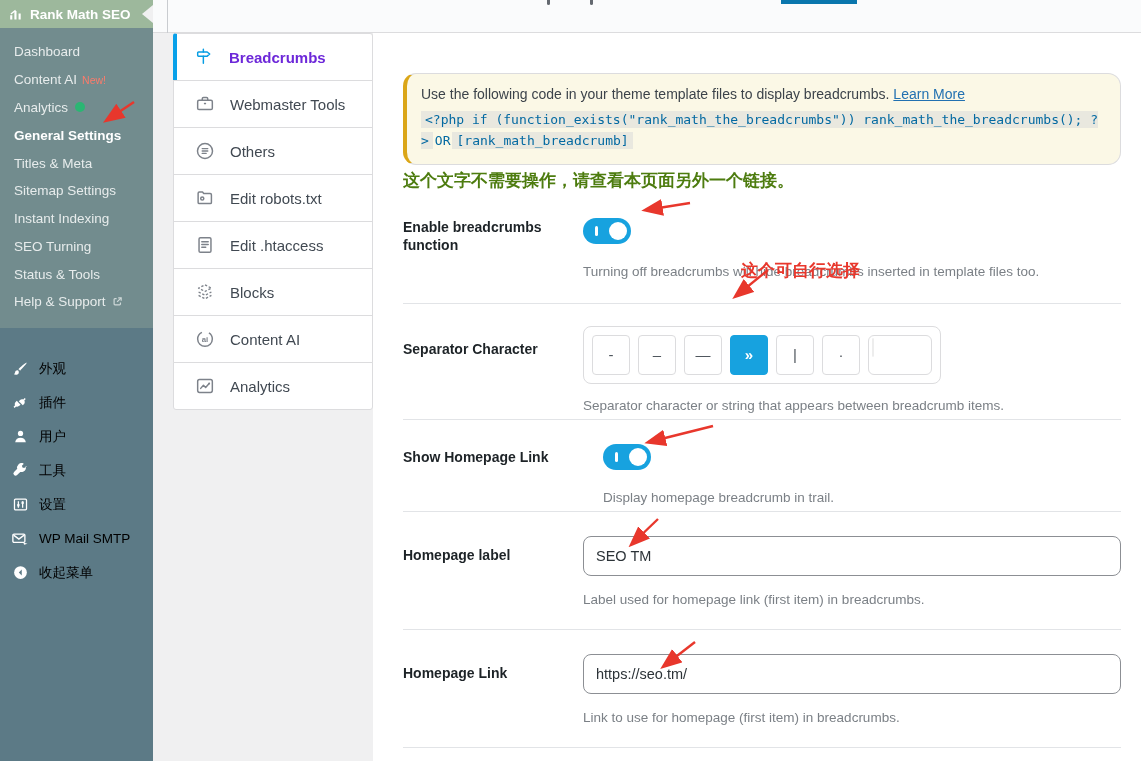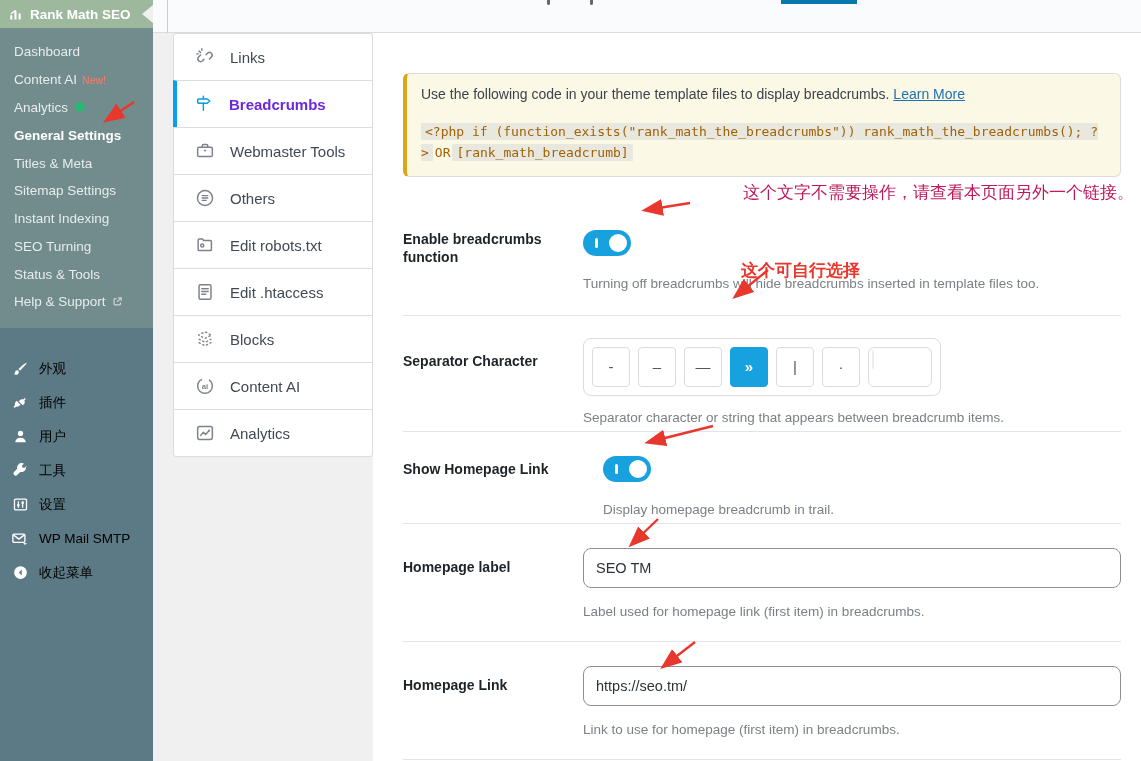--- a/index.html
+++ b/index.html
@@ -33,26 +33,26 @@
   
   .tabs-col { width:220px; flex:0 0 220px; background:#f0f0f1; padding-left:20px; }
   .tab { width:200px; height:48px; background:#fff; border:1px solid #dcdcde; margin-top:-1px; display:flex; align-items:center; padding:0 12px 0 20px; cursor:pointer; font-size:15px; color:#414952; }
   .tab:first-child { margin-top:0; border-radius:3px 3px 0 0; }
   .tab:last-child { border-radius:0 0 3px 3px; }
   .tab .ticon { width:24px; height:24px; margin-right:12px; display:flex; align-items:center; flex:0 0 24px; }
   .tab.active { border-left:4px solid #08a0e9; padding-left:16px; color:#6d28d9; font-weight:bold; }
 
   
   .main { flex:1; background:#fff; position:relative; padding:40px 20px 0 30px; overflow:hidden; }
-  .notice { border:1px solid #dcdcde; border-left:4px solid #dba617; background:#fbf8e6; border-radius:6px; padding:10px 14px 12px; font-size:14px; color:#3c434a; line-height:1.5; }
+  .notice { border:1px solid #dcdcde; border-left:4px solid #dba617; background:#fbf8e6; border-radius:13px; padding:10px 14px 12px; font-size:14px; color:#3c434a; line-height:1.5; }
   .notice a { color:#2271b1; }
-  .code-wrap { font-family:"DejaVu Sans Mono","Liberation Mono",monospace; font-size:13px; line-height:1.6; margin-top:17px; color:#a16207; word-break:break-all; }
+  .code-wrap { font-family:"DejaVu Sans Mono","Liberation Mono",monospace; font-size:13px; line-height:1.6; margin-top:5px; color:#0369a1; word-break:break-all; }
   .code-chip { background:#e9e8df; padding:1px 4px; }
   .code-or { padding:0 2px; }
-  .red-note-top { text-align:right; margin:4px -13px 6px 0; color:#be185d; font-size:17px; font-weight:normal; }
+  .red-note-top { text-align:left; margin:4px -13px 6px 0; color:#4d7c0f; font-size:17px; font-weight:bold; }
   .red-note-sep { position:absolute; left:368px; top:226px; color:#e8372c; font-size:17px; font-weight:bold; }
 
   .row { display:flex; border-bottom:1px solid #e2e4e7; }
   .row .lbl { width:180px; flex:0 0 180px; font-size:14px; font-weight:bold; color:#1d2327; line-height:1.35; }
   .row .ctl { flex:1; }
   .desc { font-size:13.5px; color:#7b8086; margin-top:16px; }
   .r1 { padding:20px 0 24px; }
   .r2 { padding:22px 0 6px; }
   .r3 { padding:24px 0 6px;gap:20px; }
   .r4, .r5 { padding:24px 0 22px; }
@@ -203,30 +203,20 @@
     <div class="top-strip">
       <span class="vline"></span>
       <span class="frag-comma" style="left:394px;"></span>
       <span class="frag-comma" style="left:437px;"></span>
       <span class="frag-blue"></span>
     </div>
 
     <div class="lower-zone">
 
       <div class="tabs-col">
-        <div class="tab">
-          <span class="ticon">
-              <svg width="22" height="22" viewBox="0 0 24 24" fill="none" stroke="#7d828a" stroke-width="1.6" stroke-linecap="round">
-                <path d="M13.2 9.4l1.8-1.8a3 3 0 0 1 4.2 4.2l-2.4 2.4"></path>
-                <path d="M10.8 14.6l-1.8 1.8a3 3 0 0 1-4.2-4.2l2.4-2.4"></path>
-                <path d="M5.6 5.6l1.5 1.5M4.6 8.6H3M8.6 4.6V3"></path>
-              </svg>
-            </span>
-          <span class="tlabel">Links</span>
-        </div>
         <div class="tab active">
           <span class="ticon">
               <svg width="22" height="22" viewBox="0 0 24 24" fill="none" stroke="#069de3" stroke-width="1.6" stroke-linejoin="round" stroke-linecap="round">
                 <path d="M6 6.5h9.5l2.7 2.3-2.7 2.3H6a.9.9 0 0 1-.9-.9V7.4A.9.9 0 0 1 6 6.5z"></path>
                 <path d="M11.3 11.1v7.6M11.3 3.6v2.9"></path>
               </svg>
             </span>
           <span class="tlabel">Breadcrumbs</span>
         </div>
         <div class="tab">

